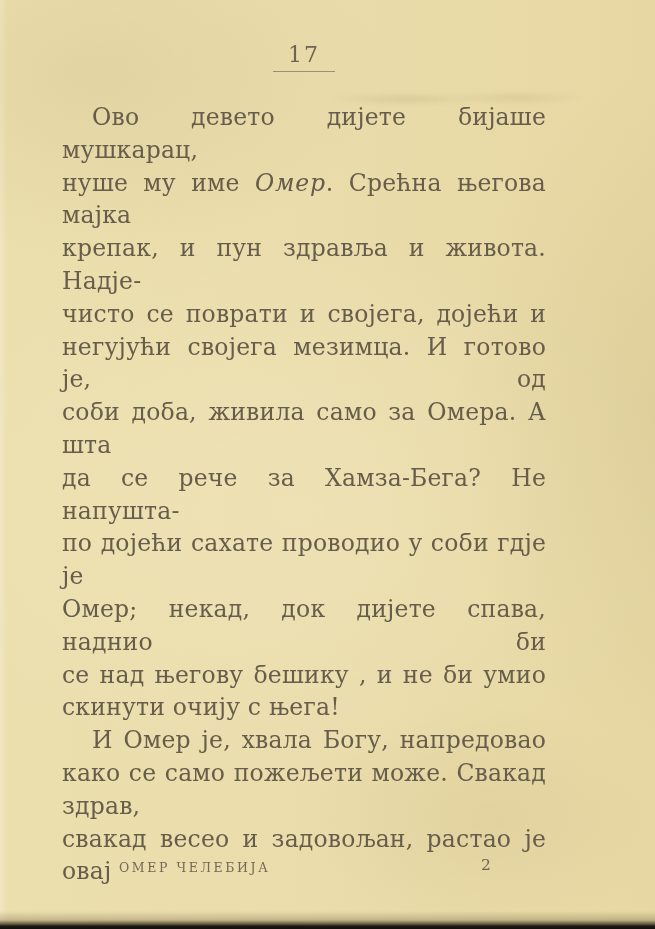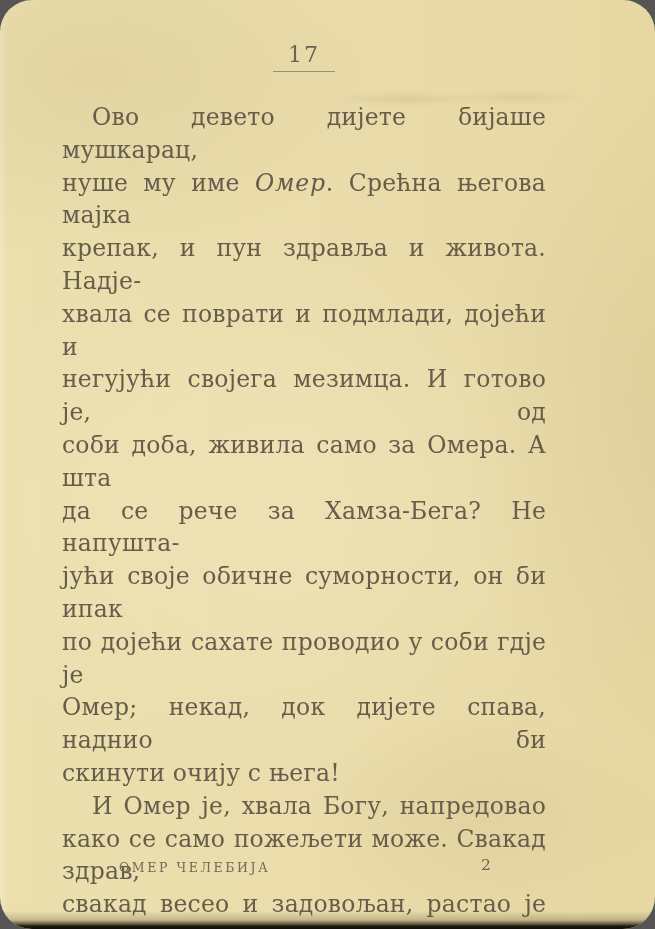--- a/index.html
+++ b/index.html
@@ -13,21 +13,20 @@
     width: 655px;
     height: 929px;
     margin: 0 auto;
     overflow: hidden;
     background:
       radial-gradient(ellipse 420px 260px at 14% 8%,  rgba(140,118,70,0.10), transparent 70%),
       radial-gradient(ellipse 300px 500px at 101% 45%, rgba(120,100,55,0.08), transparent 70%),
       radial-gradient(ellipse 520px 380px at 45% 55%, rgba(255,250,225,0.18), transparent 75%),
       radial-gradient(ellipse 260px 160px at 75% 88%, rgba(130,110,65,0.07), transparent 70%),
       linear-gradient(90deg, #f1e6bf 0px, #ecdfae 7px, var(--paper) 48%, #e7d8a3 100%);
-    border-radius: 32px;
   }
   
   .bleed {
     position: absolute;
     left: 330px; top: 86px;
     width: 250px; height: 26px;
     background:
       radial-gradient(ellipse 100px 8px at 30% 50%, rgba(140,120,80,0.18), transparent 75%),
       radial-gradient(ellipse 90px 8px at 75% 45%, rgba(140,120,80,0.15), transparent 75%);
     filter: blur(2px);
@@ -103,27 +102,27 @@
 
   <div class="page-number-wrap">
     <span class="page-number">17</span>
     <div class="page-number-rule"></div>
   </div>
 
   <div class="textblock" id="textblock">
       <div class="line first">Ово девето дијете бијаше мушкарац,</div>
       <div class="line">нуше му име <i>Омер</i>. Срећна његова мајка</div>
       <div class="line">крепак, и пун здравља и живота. Надје-</div>
-      <div class="line">хвала се поврати и подмлади, дојећи и</div>
+      <div class="line">чисто се поврати и својега, дојећи и</div>
       <div class="line">негујући својега мезимца. И готово је, од</div>
       <div class="line">соби доба, живила само за Омера. А шта</div>
       <div class="line">да се рече за Хамза-Бега? Не напушта-</div>
-      <div class="line">јући своје обичне суморности, он би ипак</div>
       <div class="line">по дојећи сахате проводио у соби гдје је</div>
       <div class="line">Омер; некад, док дијете спава, наднио би</div>
+      <div class="line">се над његову бешику , и не би умио</div>
       <div class="line end">скинути очију с њега!</div>
       <div class="line first">И Омер је, хвала Богу, напредовао</div>
       <div class="line">како се само пожељети може. Свакад здрав,</div>
       <div class="line">свакад весео и задовољан, растао је овај</div>
     </div>
 
   <span class="footer-title">ОМЕР ЧЕЛЕБИЈА</span>
   <span class="footer-num">2</span>
 
   <div class="bottom-edge"></div>

